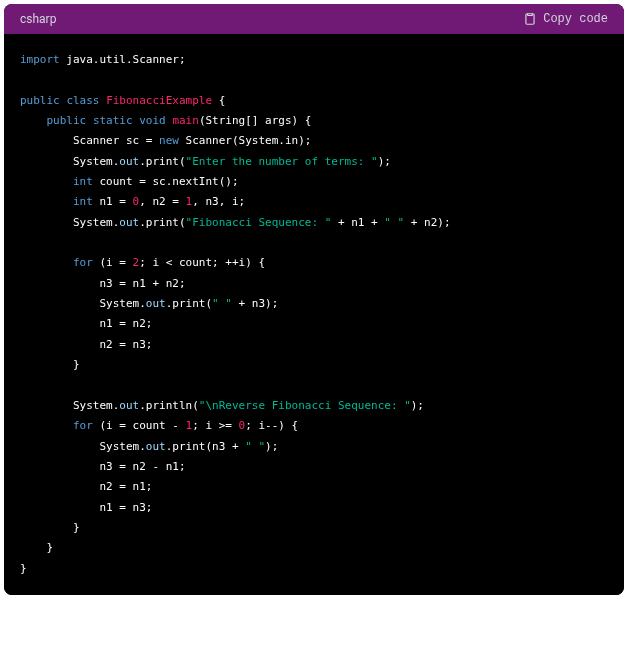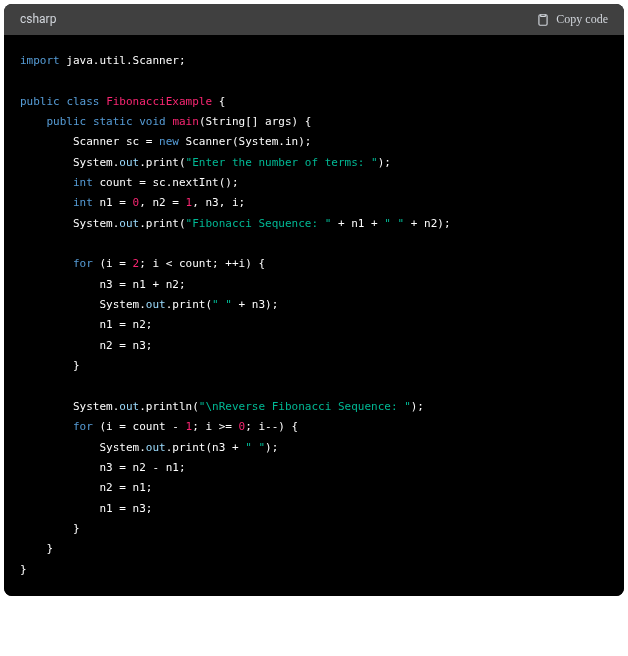--- a/index.html
+++ b/index.html
@@ -14,40 +14,40 @@
       width: 628px;
     }
     .code-block {
       border-radius: 8px;
       overflow: hidden;
       background: #000000;
     }
     .header {
       display: flex;
       justify-content: space-between;
-      align-items: flex-start;
-      background: #404040;
+      align-items: center;
+      background: #701a75;
       padding: 8px 16px;
       color: #d1d5db;
       font-family: -apple-system, BlinkMacSystemFont, "Segoe UI", Roboto, sans-serif;
       font-size: 12px;
     }
     .language-label {
       color: #d1d5db;
     }
     .copy-button {
       background: none;
       border: none;
       color: #d1d5db;
       cursor: pointer;
       display: flex;
       align-items: center;
       gap: 6px;
       font-size: 12px;
-      font-family: Liberation Serif, serif;
+      font-family: Liberation Mono, monospace;
     }
     .copy-button svg {
       width: 14px;
       height: 14px;
       stroke: currentColor;
       fill: none;
       stroke-width: 2;
     }
     .code-content {
       padding: 16px;

